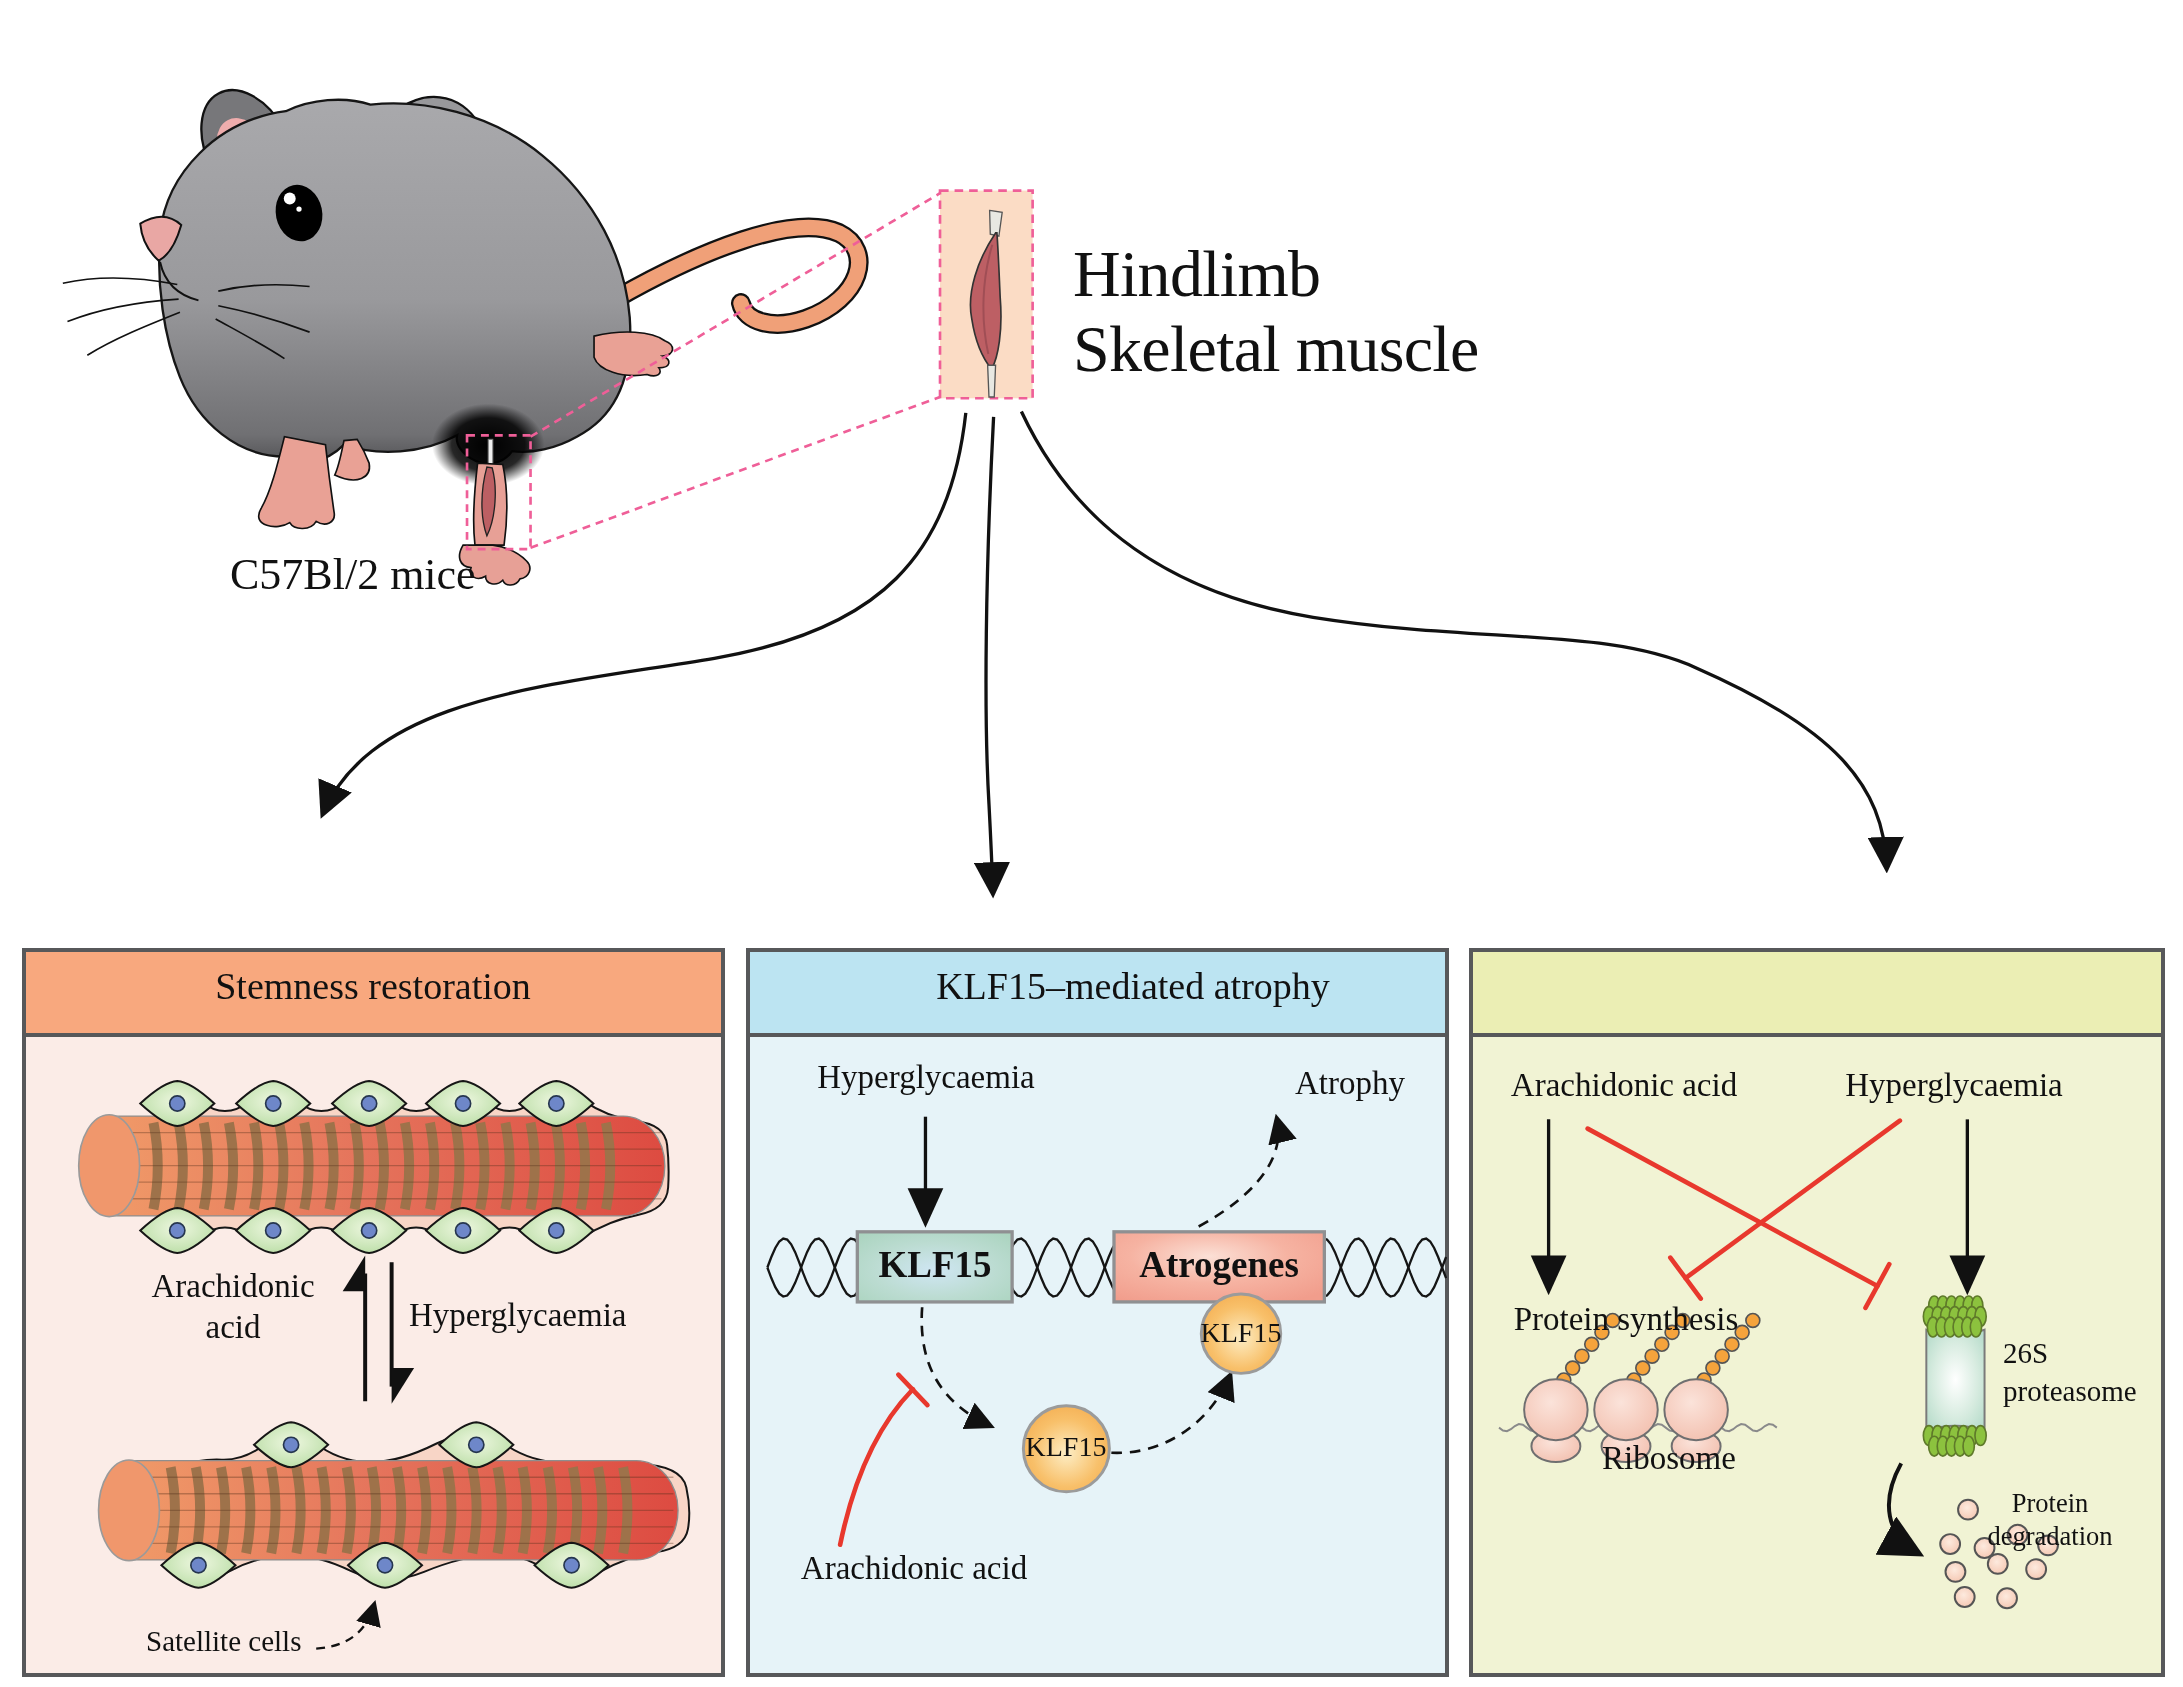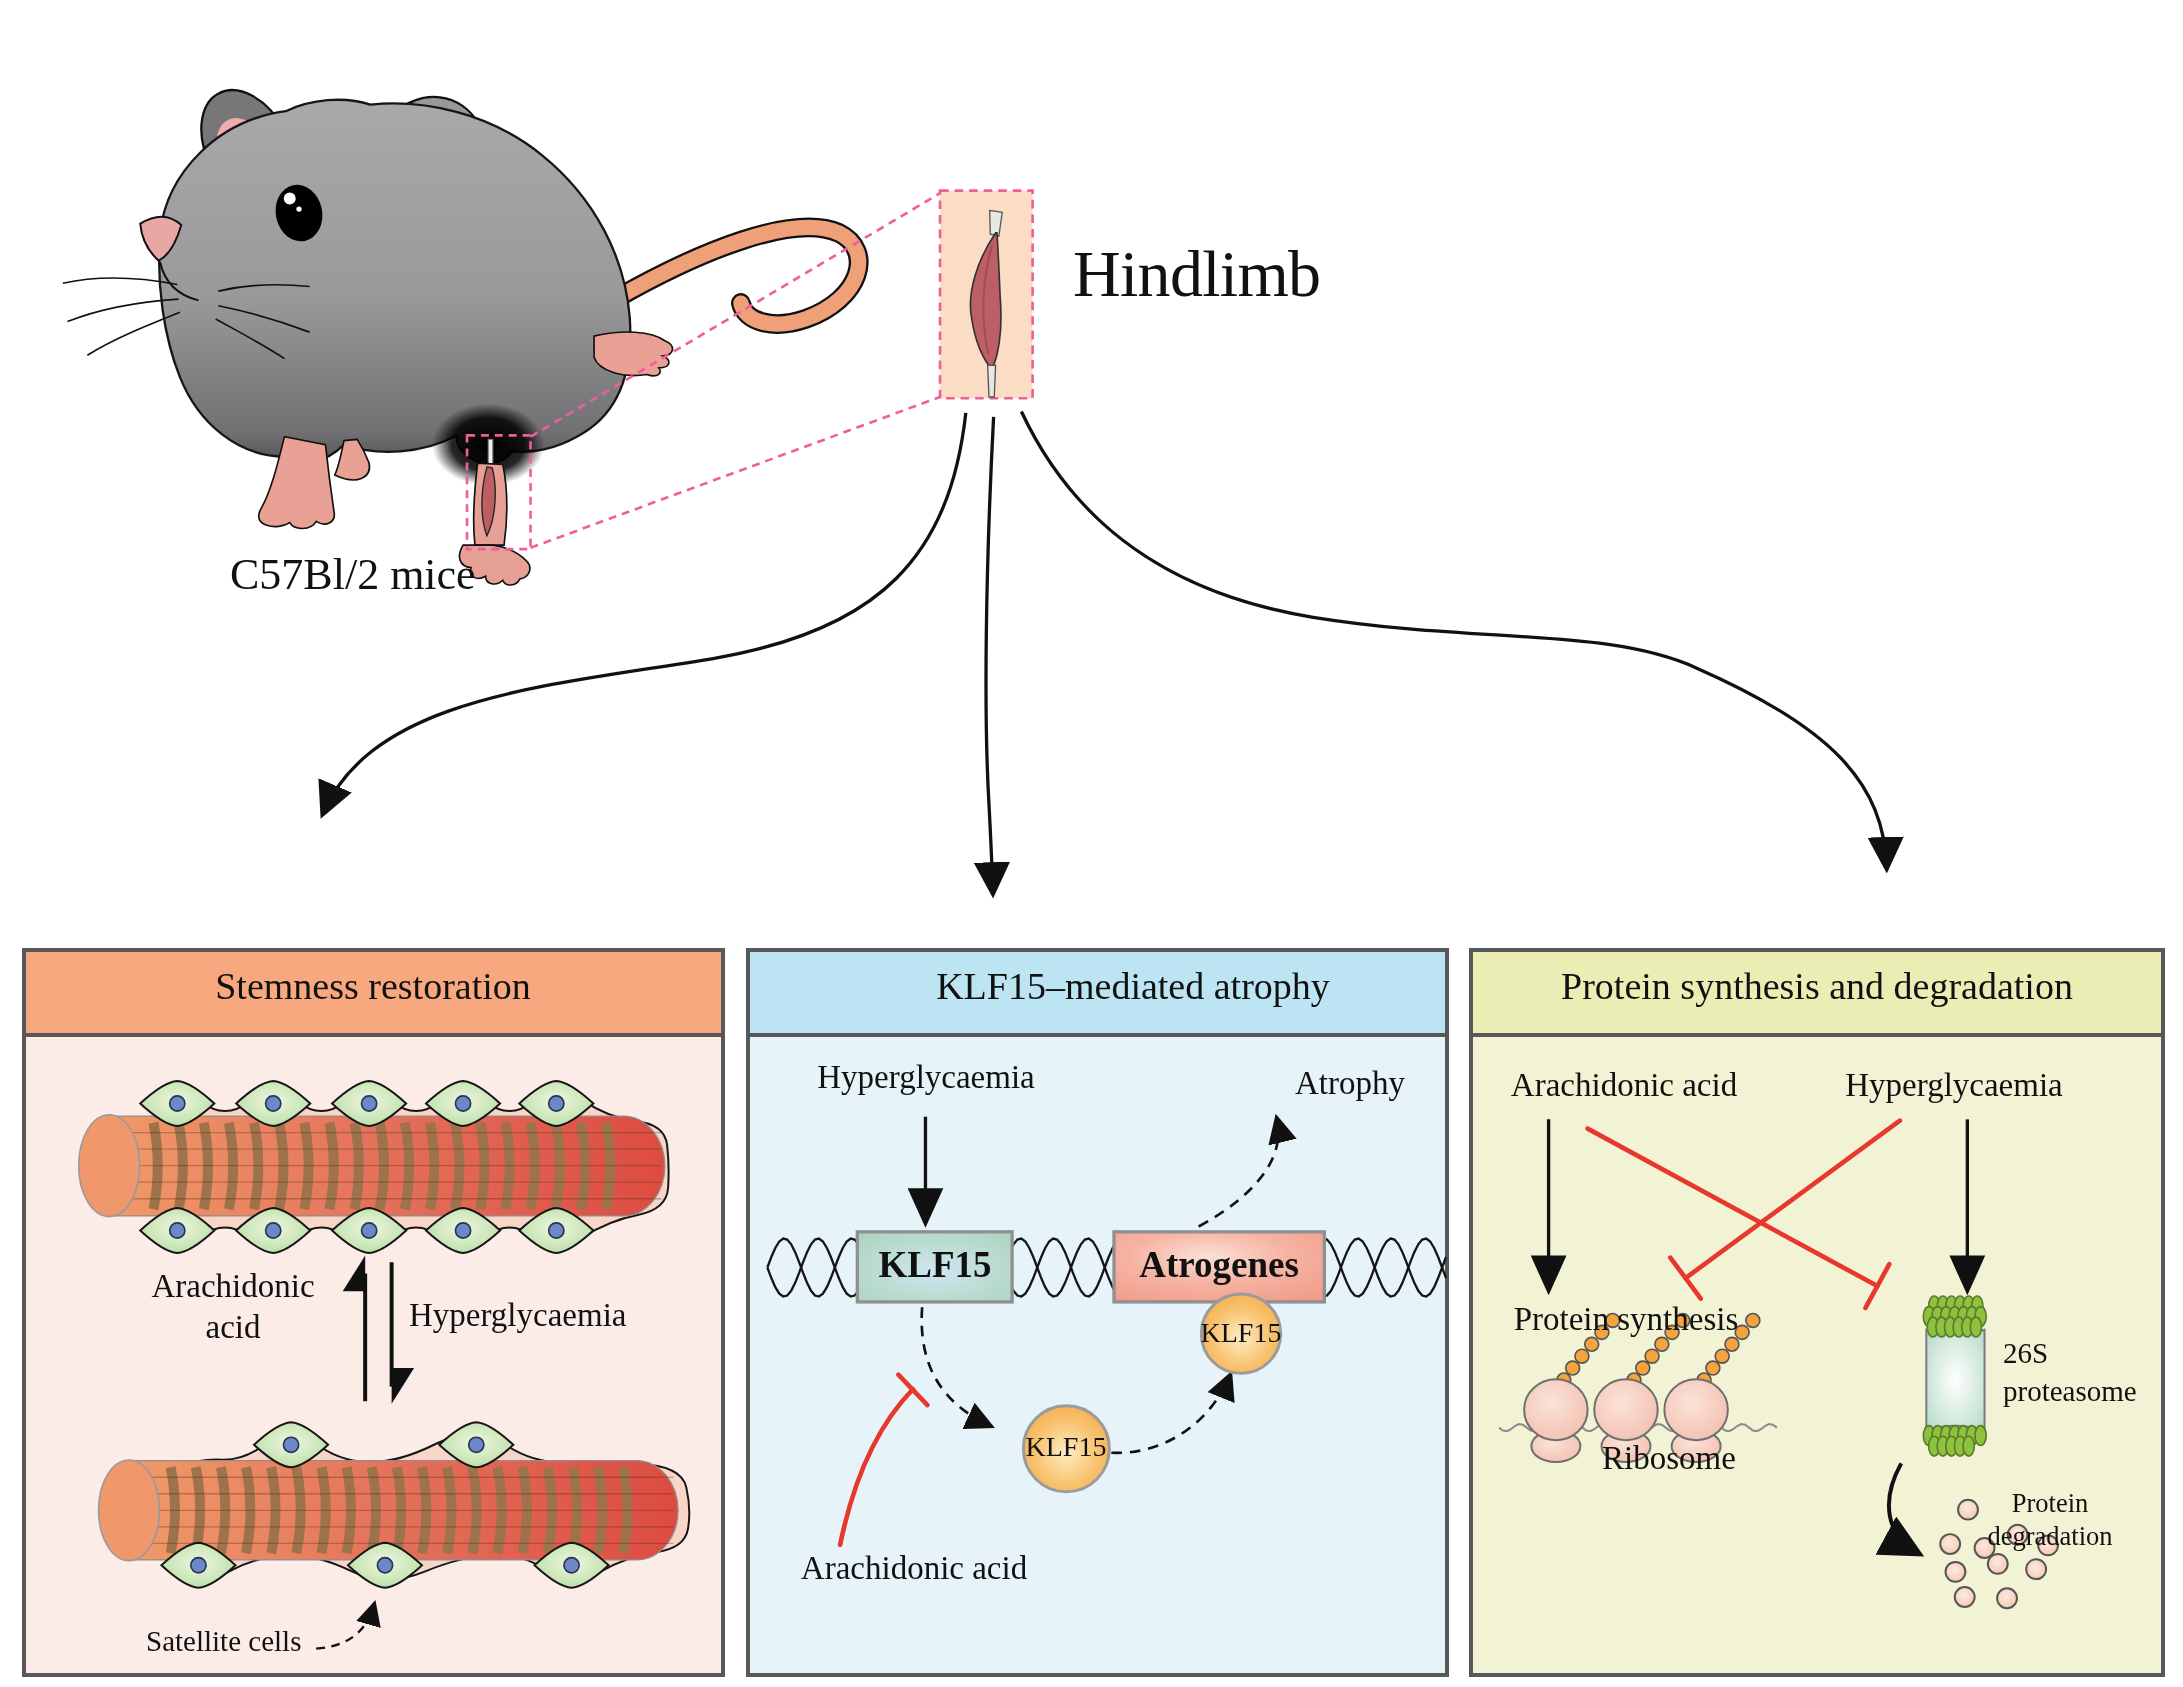--- a/index.html
+++ b/index.html
@@ -412,25 +412,25 @@
         <circle cx="2956" cy="2376" r="15" fill="url(#gDot)" stroke="#555" stroke-width="3"></circle>
         <circle cx="3020" cy="2364" r="15" fill="url(#gDot)" stroke="#555" stroke-width="3"></circle>
         <circle cx="3078" cy="2372" r="15" fill="url(#gDot)" stroke="#555" stroke-width="3"></circle>
         <circle cx="2970" cy="2414" r="15" fill="url(#gDot)" stroke="#555" stroke-width="3"></circle>
         <circle cx="3034" cy="2416" r="15" fill="url(#gDot)" stroke="#555" stroke-width="3"></circle>
         <circle cx="3096" cy="2336" r="15" fill="url(#gDot)" stroke="#555" stroke-width="3"></circle>
       </g>
   </svg>
 
   <div class="t title" style="left:1073px;top:239px;">Hindlimb</div>
+  <div class="t title" style="left:1073px;top:314px;">Skeletal muscle</div>
   <div class="t mouselbl" style="left:230px;top:552px;">C57Bl/2 mice</div>
 
   <div class="t hdr ctr" style="left:373px;top:967px;">Stemness restoration</div>
   <div class="t hdr ctr" style="left:1097px;top:967px;margin-left:36px;">KLF15–mediated atrophy</div>
-  <div class="t hdr ctr" style="left:1817px;top:967px;">Protein synthesis and degradation</div>
 
   <div class="t lbl ctr" style="left:233px;top:1269px;">Arachidonic</div>
   <div class="t lbl ctr" style="left:233px;top:1310px;">acid</div>
   <div class="t lbl" style="left:409px;top:1298px;">Hyperglycaemia</div>
   <div class="t lbl44" style="left:146px;top:1626px;">Satellite cells</div>
 
   <div class="t lbl ctr" style="left:926px;top:1060px;">Hyperglycaemia</div>
   <div class="t lbl" style="left:1295px;top:1066px;">Atrophy</div>
   <div class="t boxlbl ctr" style="left:935px;top:1246px;">KLF15</div>
   <div class="t boxlbl ctr" style="left:1219px;top:1246px;">Atrogenes</div>

